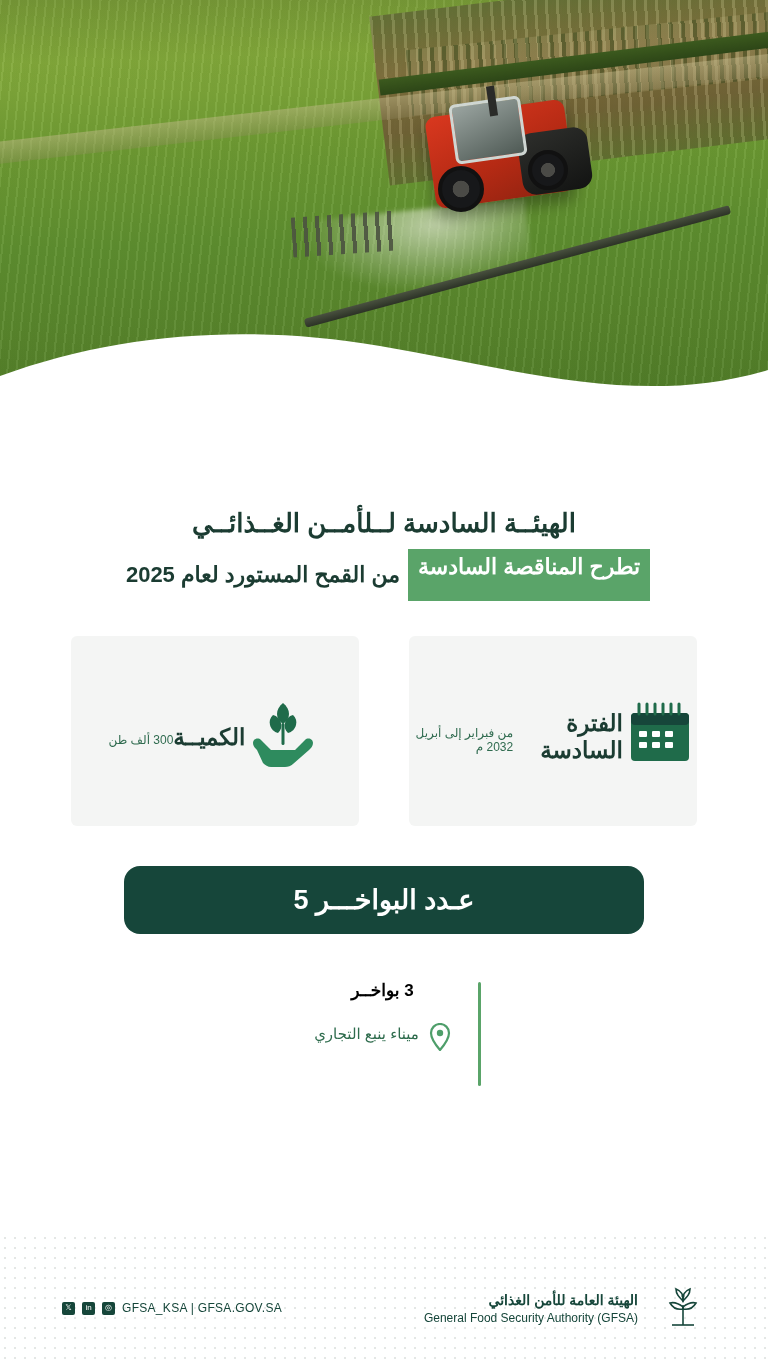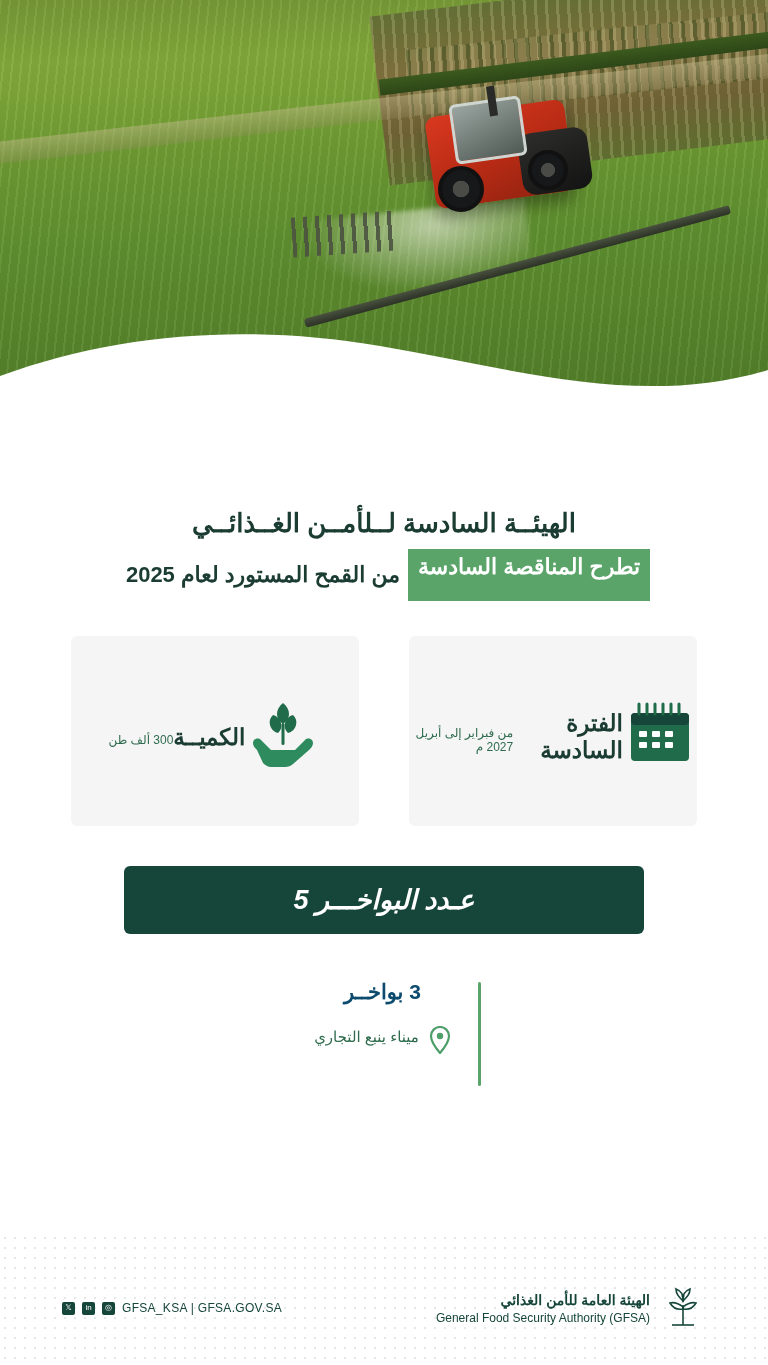--- a/index.html
+++ b/index.html
@@ -241,25 +241,24 @@
   }
 
   
   .banner {
     position: absolute;
     top: 866px;
     left: 124px;
     width: 520px;
     height: 68px;
     background: #16463a;
-    border-radius: 6px;
+    border-radius: 16px;
     display: flex;
     align-items: center;
     justify-content: center;
-    font-style: italic;
   }
   .banner span {
     color: #ffffff;
     font-size: 27px;
     font-weight: bold;
     letter-spacing: 3px;
     direction: rtl;
   }
 
   
@@ -269,23 +268,23 @@
     display: flex;
     justify-content: center;
     direction: rtl;
   }
   .port {
     width: 190px;
     padding: 0 18px;
     text-align: center;
   }
   .port .cnt {
-    font-size: 21px;
+    font-size: 17px;
     font-weight: bold;
-    color: #0c4a6e;
+    color: #000000;
     letter-spacing: 2px;
     direction: rtl;
   }
   .port .row {
     margin-top: 22px;
     display: flex;
     align-items: flex-start;
     justify-content: center;
     gap: 10px;
     direction: rtl;
@@ -324,21 +323,21 @@
   }
   .footer-inner {
     position: absolute;
     left: 0; right: 0; bottom: 34px;
     display: flex;
     align-items: center;
     justify-content: space-between;
     padding: 0 62px;
     direction: rtl;
   }
-  .logo-wrap { display: flex; align-items: center; gap: 10px; direction: rtl; }
+  .logo-wrap { display: flex; align-items: center; gap: 22px; direction: rtl; }
   .logo-txt { text-align: right; direction: rtl; }
   .logo-txt .ar { font-size: 14px; font-weight: bold; color: #16463a; letter-spacing: 0.5px; }
   .logo-txt .en { font-size: 12px; color: #16463a; direction: ltr; margin-top: 3px; }
   .social { display: flex; align-items: center; gap: 7px; direction: ltr; }
   .sicon {
     width: 13px; height: 13px;
     background: #16463a;
     border-radius: 2px;
     display: inline-flex;
     align-items: center;
@@ -429,21 +428,21 @@
             <rect x="16" y="31" width="8" height="6" rx="1"></rect>
             <rect x="29" y="31" width="8" height="6" rx="1"></rect>
             <rect x="42" y="31" width="8" height="6" rx="1"></rect>
             <rect x="16" y="42" width="8" height="6" rx="1"></rect>
             <rect x="29" y="42" width="8" height="6" rx="1"></rect>
             <rect x="42" y="42" width="8" height="6" rx="1"></rect>
           </g>
         </svg>
       </div>
       <div class="t">الفترة السادسة</div>
-      <div class="s">من فبراير إلى أبريل 2027 م</div>
+      <div class="s">من فبراير إلى أبريل 2032 م</div>
     </div>
 
     <div class="card">
       <div class="ic">
         <svg width="76" height="72" viewBox="0 0 76 72" fill="none">
           <g fill="#1f6b4a">
             <path d="M38 4c4 3 6 7 6 11s-2 7-6 10c-4-3-6-6-6-10s2-8 6-11z"></path>
             <path d="M28 16c4 1 7 4 8 8s0 7-3 10c-4-1-7-4-8-8s0-7 3-10z"></path>
             <path d="M48 16c-4 1-7 4-8 8s0 7 3 10c4-1 7-4 8-8s0-7-3-10z"></path>
             <rect x="36.5" y="24" width="3" height="22" rx="1.5"></rect>

